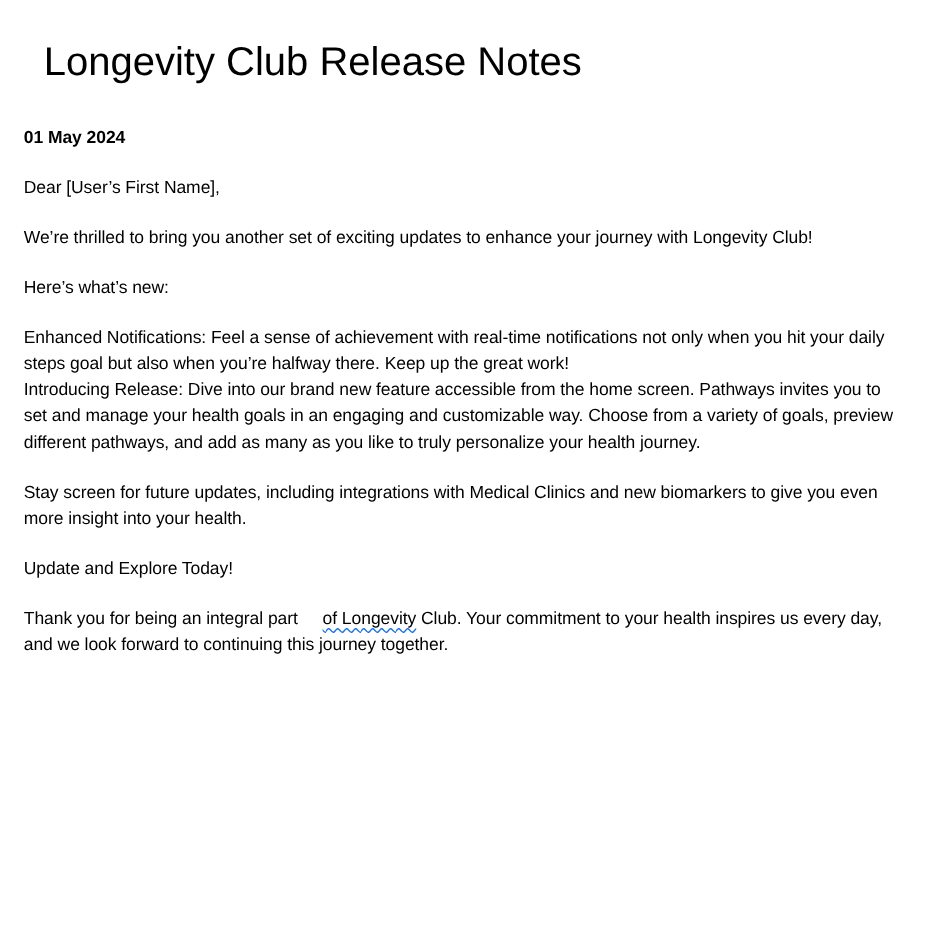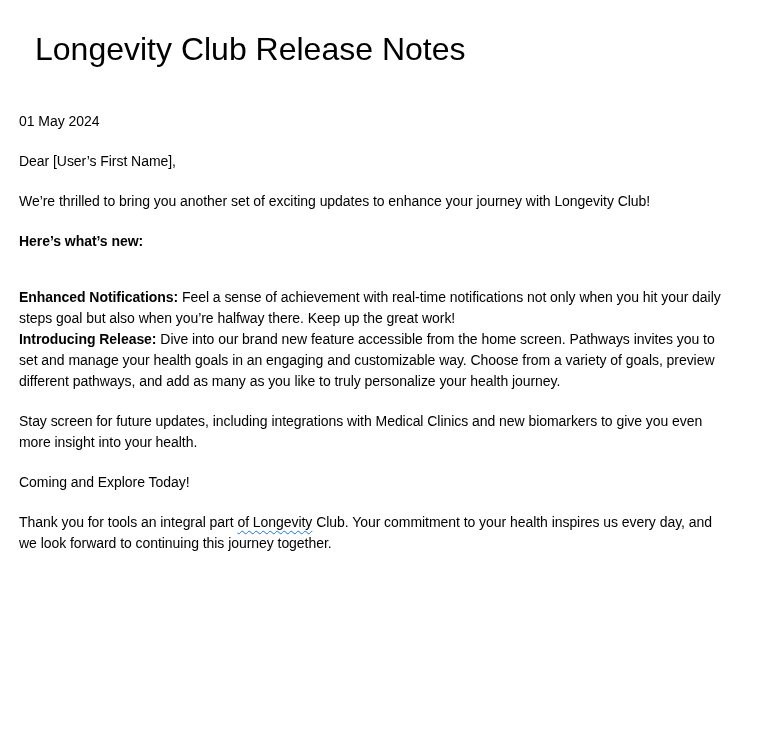--- a/index.html
+++ b/index.html
@@ -23,32 +23,33 @@
     margin: 16px;
     letter-spacing: 0;
   }
   p {
     font-size: 14px;
     line-height: 21px;
     margin: 19px 0 0 0;
     letter-spacing: -0.05px;
   }
   p.date-line {
-    margin-top: 40px;
-    font-weight: 400;
+    margin-top: 28px;
+    font-weight: 700;
   }
-  .bold { font-weight: 700; }
-  .features-block { margin-top: 35px; }
+  .bold { font-weight: 400; }
+  .features-block { margin-top: 19px; }
   .features-block p { margin: 0; }
   .squiggle {
     text-decoration: underline;
     text-decoration-style: wavy;
     text-decoration-color: var(--flag-color);
     text-decoration-thickness: 1px;
     text-underline-offset: 3px;
+    margin-left: 16px;
   }
 </style>
 </head>
 <body style="background: rgb(255, 255, 255); color: rgb(0, 0, 0);">
 
 <main class="doc">
 
   <h1 class="doc-title">Longevity Club Release Notes</h1>
 
   <p class="date-line">01 May 2024</p>
@@ -61,18 +62,18 @@
   <p class="bold">Here’s what’s new:</p>
 
   <div class="features-block">
     <p><span class="bold">Enhanced Notifications:</span><span> Feel a sense of achievement with real-time notifications not only when you hit your daily steps goal but also when you’re halfway there. Keep up the great work!</span></p>
     <p><span class="bold">Introducing Release:</span><span> Dive into our brand new feature accessible from the home screen. Pathways invites you to set and manage your health goals in an engaging and customizable way. Choose from a variety of goals, preview different pathways, and add as many as you like to truly personalize your health journey.</span></p>
   </div>
 
 
   <p>Stay screen for future updates, including integrations with Medical Clinics and new biomarkers to give you even more insight into your health.</p>
 
-  <p>Coming and Explore Today!</p>
+  <p>Update and Explore Today!</p>
 
 
-  <p><span>Thank you for tools an integral part </span><span class="squiggle">of Longevity</span><span> Club. Your commitment to your health inspires us every day, and we look forward to continuing this journey together.</span></p>
+  <p><span>Thank you for being an integral part </span><span class="squiggle">of Longevity</span><span> Club. Your commitment to your health inspires us every day, and we look forward to continuing this journey together.</span></p>
 
 </main>
 
 </body></html>

